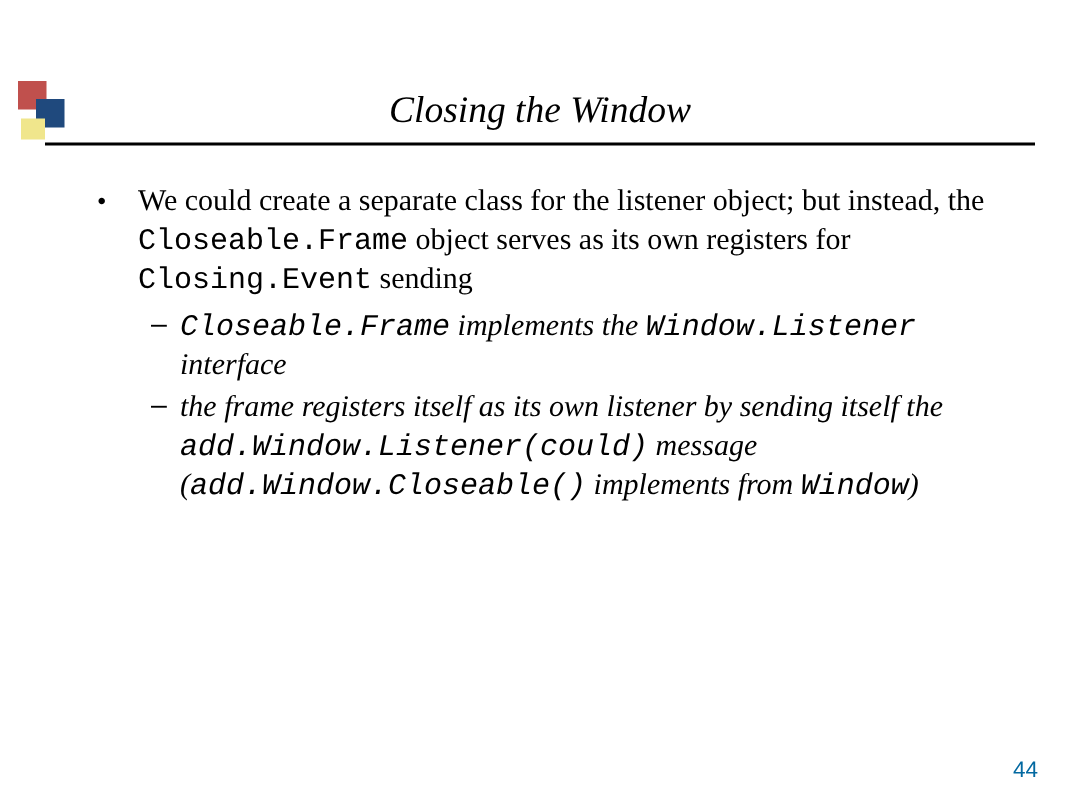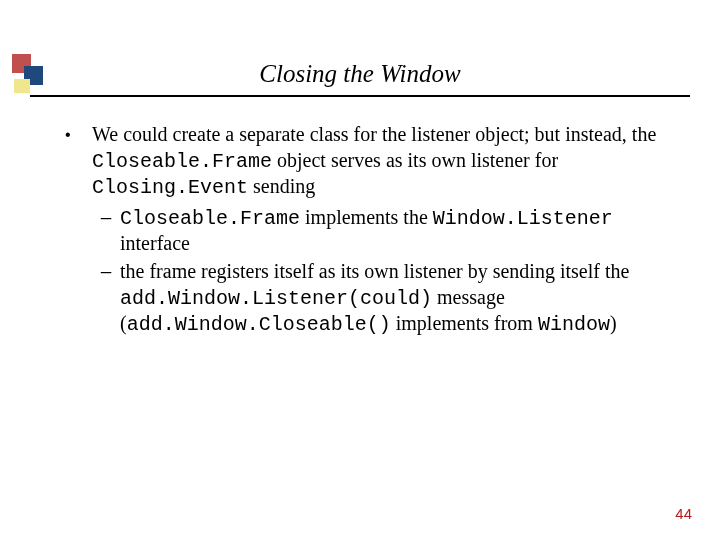--- a/index.html
+++ b/index.html
@@ -96,50 +96,51 @@
   .sub-mark {
     width: 28px;
     flex: 0 0 28px;
     text-align: center;
     font-family: Arial, sans-serif;
     font-size: 19px;
     padding-top: 0;
   }
   .sub-body {
     flex: 1 1 auto;
+    font-style: italic;
   }
   .code {
     font-family: "Courier New", Courier, monospace;
   }
   .page-num {
     position: absolute;
     bottom: 18px;
     right: 28px;
     font-family: Arial, sans-serif;
     font-size: 15px;
-    color: #b91c1c;
+    color: #0369a1;
   }
 </style>
 </head>
 <body>
 
 <div class="logo">
   <div class="red-sq"></div>
   <div class="blue-sq"></div>
   <div class="yellow-sq"></div>
 </div>
 
 <div class="title">Closing the Window</div>
 <div class="title-underline"></div>
 
 <div class="content">
   <div class="bullet-row">
     <div class="bullet-mark">•</div>
     <div class="bullet-body">
-      <span>We could create a separate class for the listener object; but instead, the </span><span class="code">Closeable.Frame</span><span> object serves as its own listener for </span><span class="code">Closing.Event</span><span> sending</span>
+      <span>We could create a separate class for the listener object; but instead, the </span><span class="code">Closeable.Frame</span><span> object serves as its own registers for </span><span class="code">Closing.Event</span><span> sending</span>
       <div class="sub-list">
         <div class="sub-row">
           <div class="sub-mark">–</div>
           <div class="sub-body">
             <span class="code">Closeable.Frame</span><span> implements the </span><span class="code">Window.Listener</span><span> interface</span>
           </div>
         </div>
         <div class="sub-row">
           <div class="sub-mark">–</div>
           <div class="sub-body">

